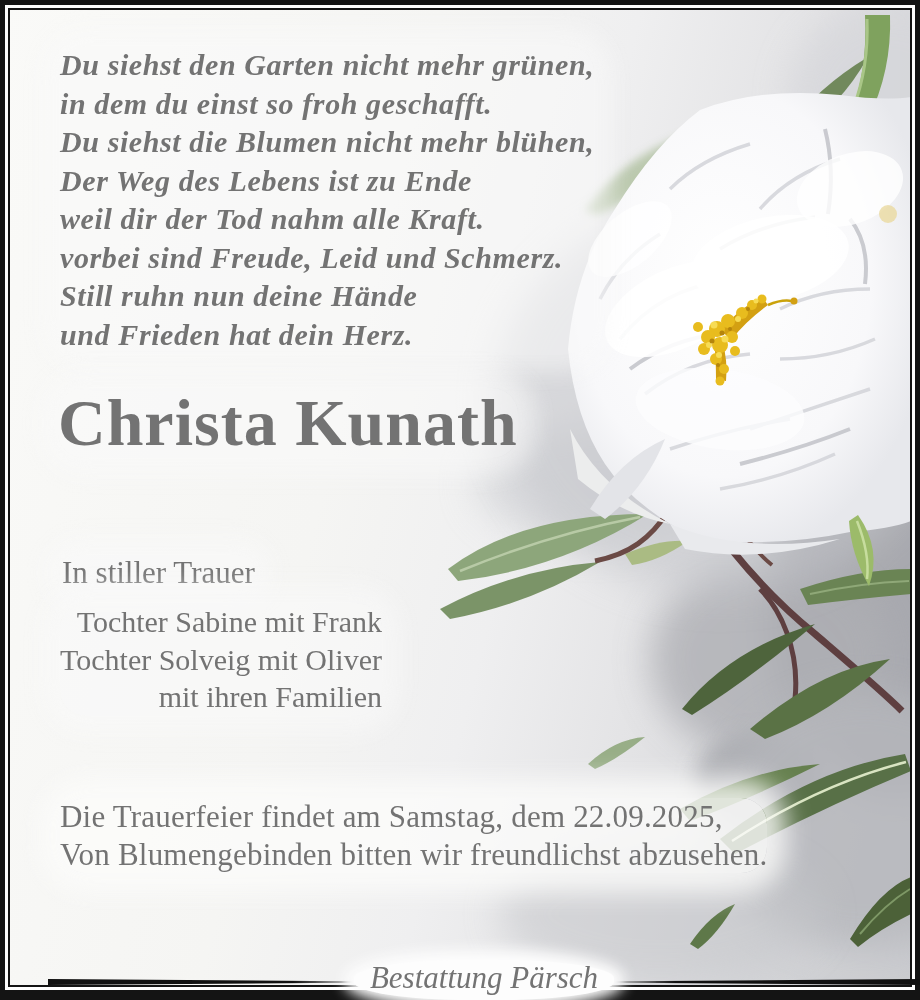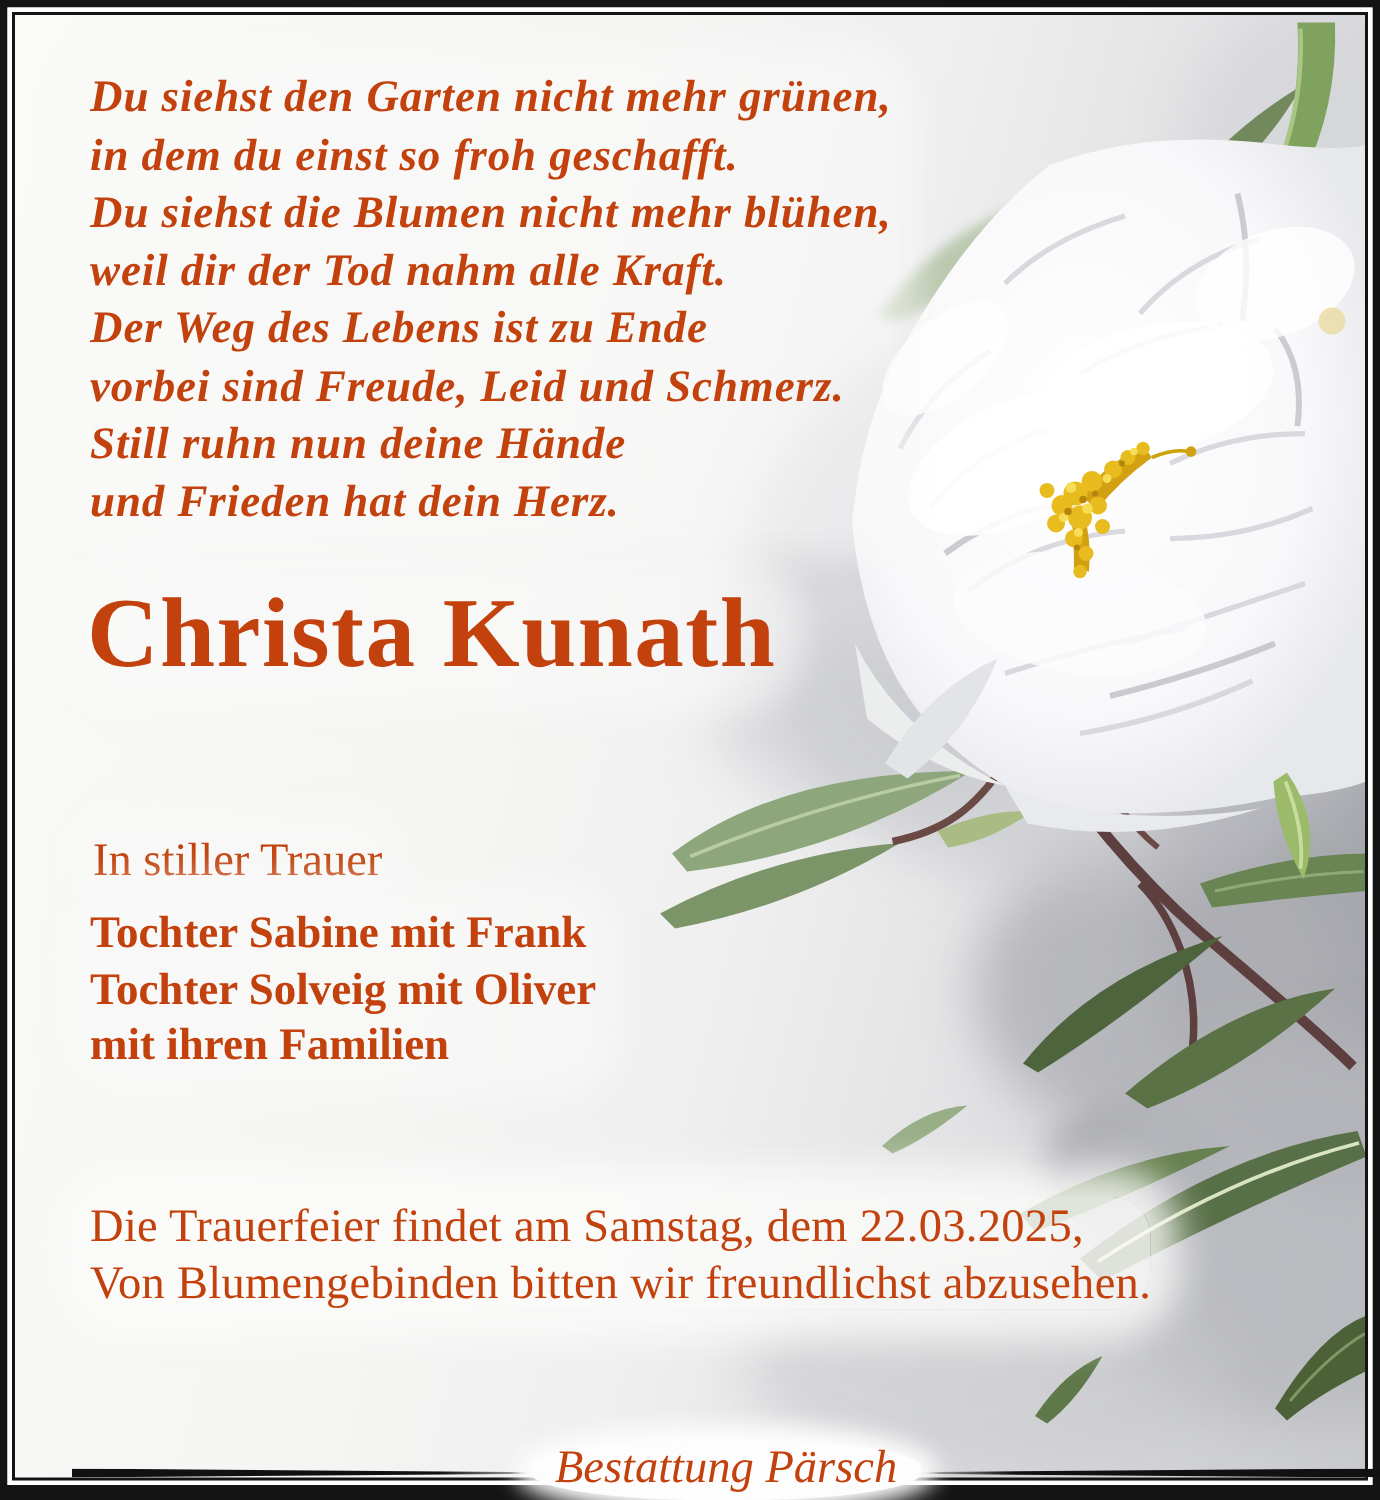--- a/index.html
+++ b/index.html
@@ -1,18 +1,18 @@
 <!DOCTYPE html>
 <html><head>
 <meta charset="utf-8">
 <style>
   html,body { margin:0; padding:0; background:#e9e9e9; }
   .page {
     position:relative; width:920px; height:1000px; overflow:hidden;
-    font-family:"Liberation Serif", serif; color:#c2410c;
+    font-family:"Liberation Serif", serif; color:#737373;
     background:#f6f6f5;
   }
   
   .photo-bg {
     position:absolute; inset:0; z-index:0;
     background:linear-gradient(104deg,
       #fafaf8 0%, #f5f5f3 38%, #efeff0 55%,
       #e3e3e5 70%, #d4d5d8 85%, #c9cacE 100%);
   }
   .flower-svg { position:absolute; top:9px; right:9px; z-index:1; }
@@ -22,21 +22,21 @@
   .block { position:absolute; white-space:nowrap; }
   .halo { background:rgba(250,250,249,0.55); box-shadow:0 0 22px 18px rgba(250,250,249,0.55); border-radius:26px; }
   .halo-strong { background:rgba(251,251,250,0.82); box-shadow:0 0 24px 20px rgba(251,251,250,0.82); border-radius:26px; }
 
   .poem { left:60px; top:46px; font-size:30px; line-height:38.5px;
           font-style:italic; font-weight:bold; letter-spacing:0.6px; }
   .name  { left:58px; top:388px; font-size:66px; font-weight:bold; letter-spacing:1px; line-height:70px; }
   .dates { left:60px; top:477px; font-size:32px; line-height:36px; }
   .dates .birth { display:inline-block; width:262px; }
   .intro { left:62px; top:555px; font-size:31px; line-height:36px; }
-  .mourners { left:60px; top:603px; font-size:30px; font-weight:bold; line-height:37.5px; }
+  .mourners { left:60px; top:603px; font-size:30px; font-weight:normal; line-height:37.5px;text-align:right; }
   .funeral  { left:60px; top:798px; font-size:31px; line-height:37.5px; letter-spacing:0.2px; }
 
   
   .frame-outer, .frame-mid, .frame-inner { position:absolute; pointer-events:none; z-index:5; }
   .frame-outer { inset:0;  border:solid #141414; border-width:5px 5px 10px 5px; }
   .frame-mid   { inset:5px; bottom:10px; border:3px solid #ffffff; }
   .frame-inner { inset:8px; bottom:13px; border:2px solid #141414; }
 
   
   .signature { position:absolute; left:0; right:0; bottom:0; height:50px; z-index:6;
@@ -192,40 +192,40 @@
     <path d="M438,506 Q462,540 449,577 Q431,545 429,512 Z" fill="#9cbb6a"></path>
     <path d="M437,512 Q450,545 447,570" stroke="#c7dd9e" stroke-width="2.5" fill="none"></path>
   </svg>
 
   <div class="content">
 
     <div class="block poem halo">
       <div>Du siehst den Garten nicht mehr grünen,</div>
       <div>in dem du einst so froh geschafft.</div>
       <div>Du siehst die Blumen nicht mehr blühen,</div>
+      <div>Der Weg des Lebens ist zu Ende</div>
       <div>weil dir der Tod nahm alle Kraft.</div>
-      <div>Der Weg des Lebens ist zu Ende</div>
       <div>vorbei sind Freude, Leid und Schmerz.</div>
       <div>Still ruhn nun deine Hände</div>
       <div>und Frieden hat dein Herz.</div>
     </div>
 
     <div class="block name halo">Christa Kunath</div>
 
 
     <div class="block intro halo">In stiller Trauer</div>
 
     <div class="block mourners halo">
       <div>Tochter Sabine mit Frank</div>
       <div>Tochter Solveig mit Oliver</div>
       <div>mit ihren Familien</div>
     </div>
 
     <div class="block funeral halo-strong">
-      <div>Die Trauerfeier findet am Samstag, dem 22.03.2025,</div>
+      <div>Die Trauerfeier findet am Samstag, dem 22.09.2025,</div>
       <div>Von Blumengebinden bitten wir freundlichst abzusehen.</div>
     </div>
 
   </div>
 
   <div class="frame-outer"></div>
   <div class="frame-mid"></div>
   <div class="frame-inner"></div>
 
   <div class="signature">

